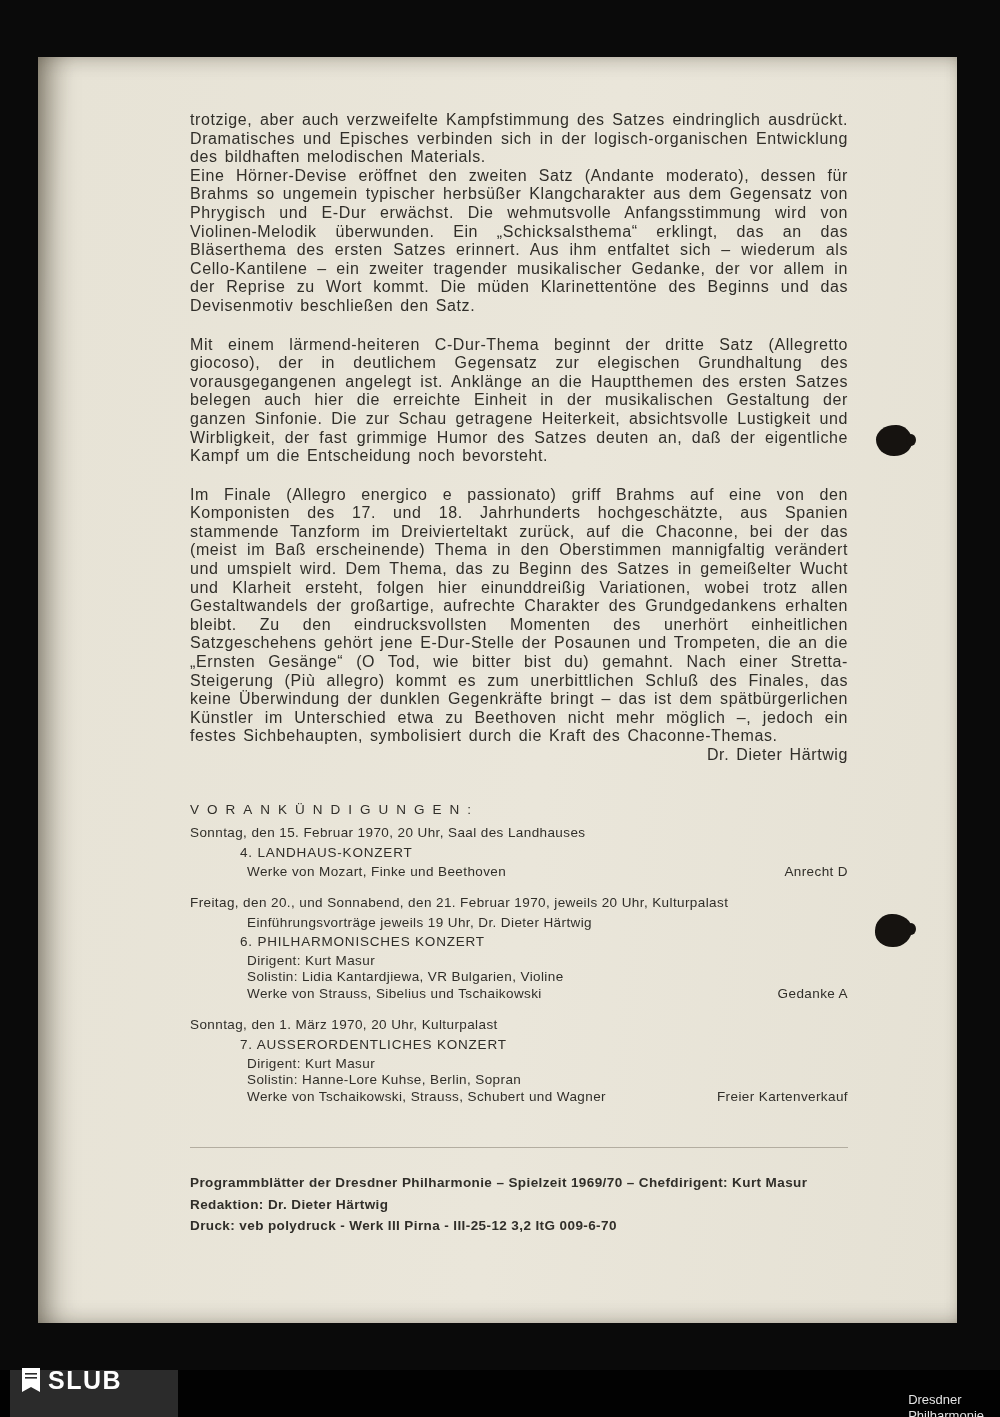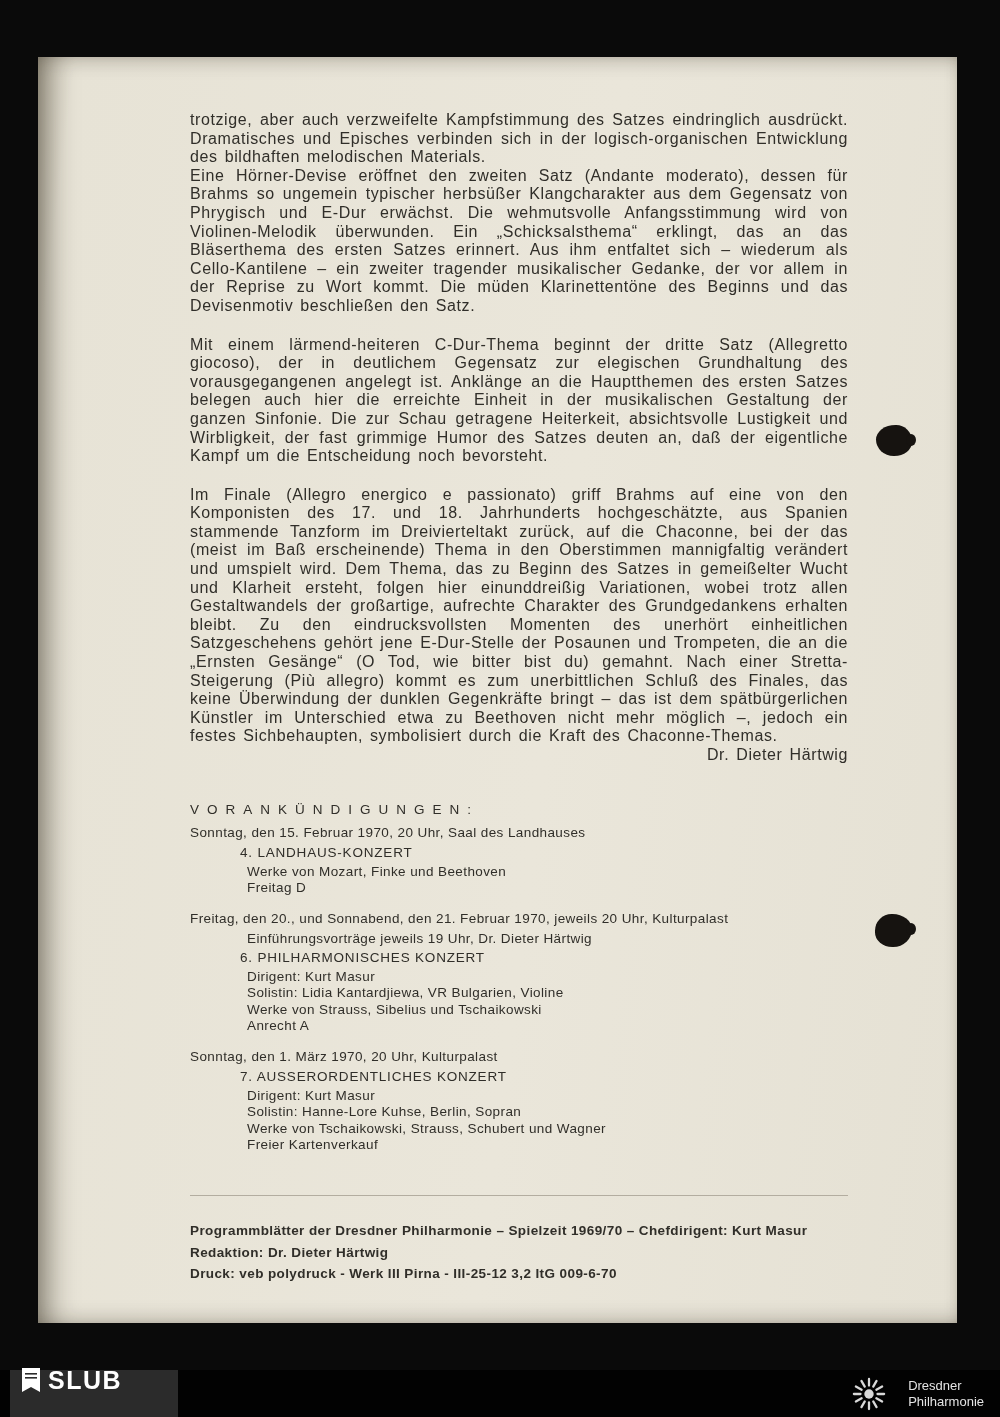--- a/index.html
+++ b/index.html
@@ -51,21 +51,21 @@
     letter-spacing: 8px;
     color: #302e29;
   }
   .announcements { margin-top: 8px; font-size: 13.5px; letter-spacing: 0.4px; }
   .announcement { margin-bottom: 15px; }
   .ann-date { line-height: 16px; margin-bottom: 4px; }
   .ann-line { line-height: 16px; padding-left: 57px; }
   .ann-title { line-height: 16px; padding-left: 50px; margin: 3px 0 3px 0; letter-spacing: 0.8px; }
   .ann-row {
     display: flex; justify-content: space-between;
-    line-height: 16px; padding-left: 57px; margin-top: 1px; flex-direction: column;
+    line-height: 16px; padding-left: 57px; margin-top: 1px;
   }
   .ann-right { white-space: nowrap; }
 
   
   .divider { border-top: 1px solid #b3ada0; margin-top: 42px; }
   .imprint { margin-top: 24px; font-size: 13.5px; letter-spacing: 0.4px; }
   .imprint-line { line-height: 21.5px; font-weight: bold; }
 
   
   .ink-spot { position: absolute; background: #161310; }
@@ -106,20 +106,21 @@
     letter-spacing: 1.5px; line-height: 1;
   }
   .slub-tagline {
     font-size: 10.5px; color: #f2f2f2; margin-top: 3px; padding-left: 26px;
     letter-spacing: 0.2px;
   }
   .phil-group {
     position: absolute; right: 16px; top: 0; height: 47px;
     display: flex; align-items: center; gap: 22px;
     cursor: pointer;
+    flex-direction: column;
   }
   .phil-text { color: #e4e4e4; font-size: 13px; line-height: 15.5px; }
 </style>
 </head>
 <body>
 
 <div class="stage">
 
   <div class="paper">
     <div class="page-content">
@@ -133,33 +134,33 @@
 
       <h2 class="ann-heading">VORANKÜNDIGUNGEN:</h2>
 
       <div class="announcements">
 
         <div class="announcement">
           <div class="ann-date">Sonntag, den 15. Februar 1970, 20 Uhr, Saal des Landhauses</div>
           <div class="ann-title">4. LANDHAUS-KONZERT</div>
           <div class="ann-row">
             <span>Werke von Mozart, Finke und Beethoven</span>
-            <span class="ann-right">Freitag D</span>
+            <span class="ann-right">Anrecht D</span>
           </div>
         </div>
 
         <div class="announcement">
           <div class="ann-date">Freitag, den 20., und Sonnabend, den 21. Februar 1970, jeweils 20 Uhr, Kulturpalast</div>
           <div class="ann-line">Einführungsvorträge jeweils 19 Uhr, Dr. Dieter Härtwig</div>
           <div class="ann-title">6. PHILHARMONISCHES KONZERT</div>
           <div class="ann-line">Dirigent: Kurt Masur</div>
           <div class="ann-line">Solistin: Lidia Kantardjiewa, VR Bulgarien, Violine</div>
           <div class="ann-row">
             <span>Werke von Strauss, Sibelius und Tschaikowski</span>
-            <span class="ann-right">Anrecht A</span>
+            <span class="ann-right">Gedanke A</span>
           </div>
         </div>
 
         <div class="announcement">
           <div class="ann-date">Sonntag, den 1. März 1970, 20 Uhr, Kulturpalast</div>
           <div class="ann-title">7. AUSSERORDENTLICHES KONZERT</div>
           <div class="ann-line">Dirigent: Kurt Masur</div>
           <div class="ann-line">Solistin: Hanne-Lore Kuhse, Berlin, Sopran</div>
           <div class="ann-row">
             <span>Werke von Tschaikowski, Strauss, Schubert und Wagner</span>

